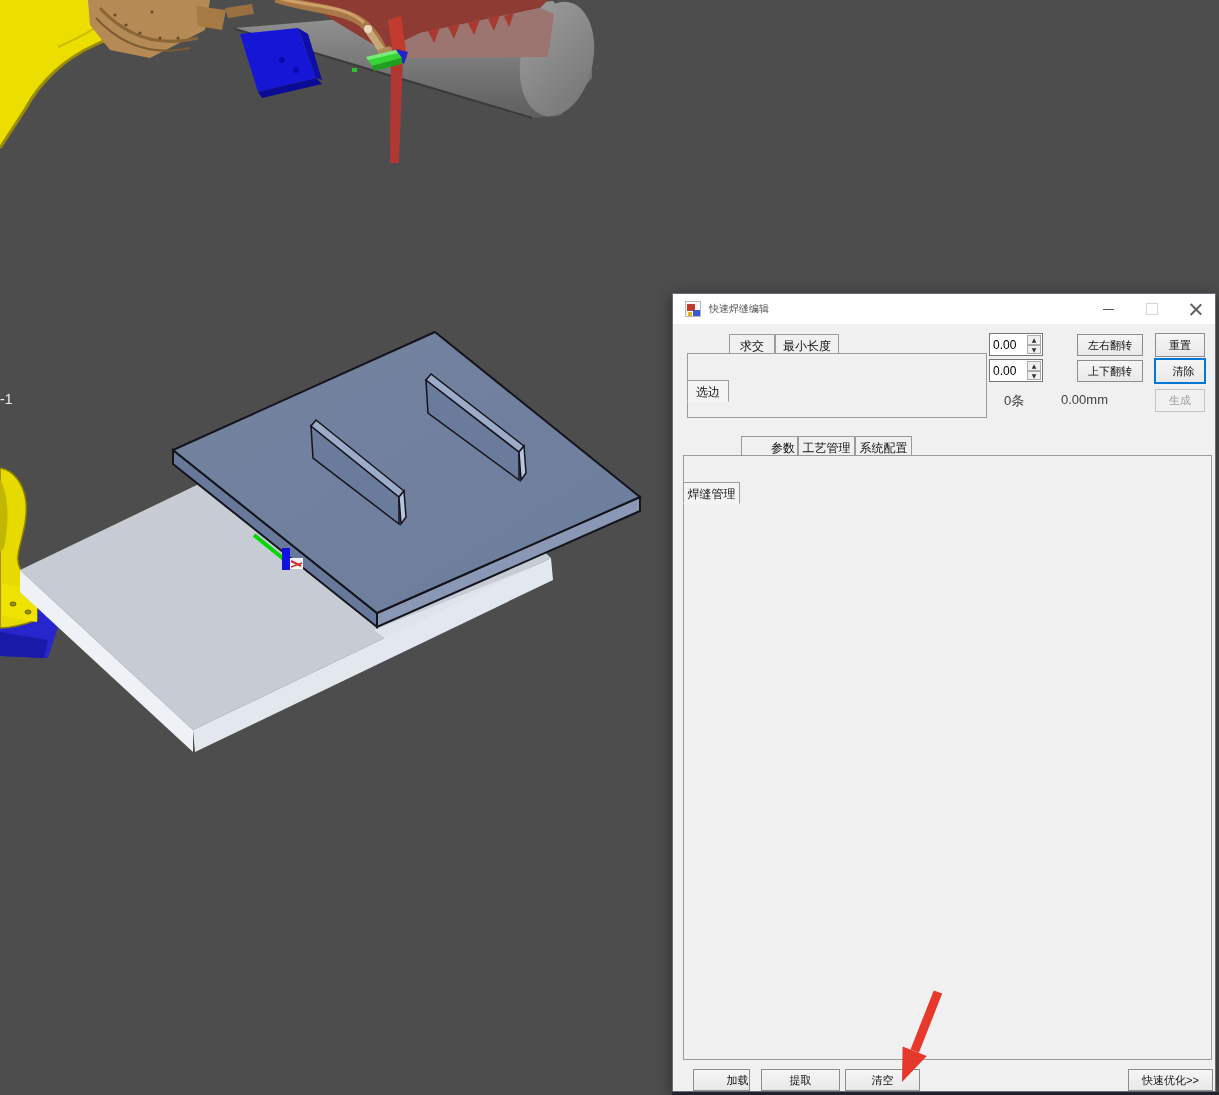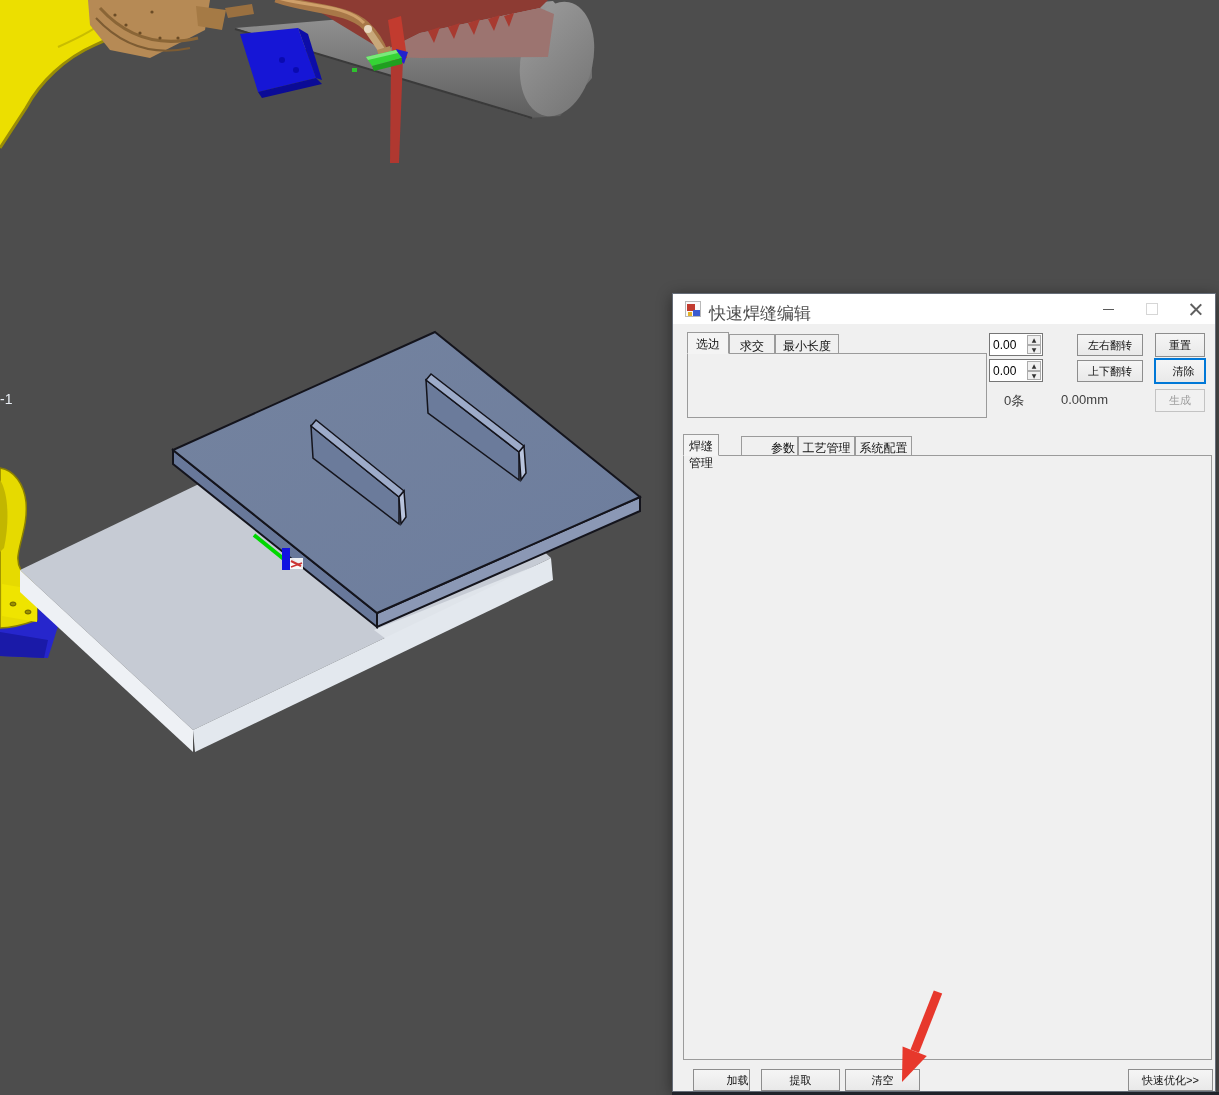--- a/index.html
+++ b/index.html
@@ -23,21 +23,21 @@
   .cap-btn{width:30px;height:22px;top:4px;display:flex;align-items:center;justify-content:center;}
   #btn-min{left:420px;} #btn-max{left:464px;} #btn-close{left:508px;}
   #btn-min i{display:block;width:11px;height:0;border-top:1px solid #5a5a5a;}
   #btn-max i{display:block;width:10px;height:10px;border:1px solid #d6d6d6;}
   #btn-close i{display:block;position:relative;width:12px;height:12px;}
   #btn-close i::before,#btn-close i::after{content:"";position:absolute;left:5px;top:-1px;width:1.5px;height:15px;background:#5f5f5f;}
   #btn-close i::before{transform:rotate(45deg);} #btn-close i::after{transform:rotate(-45deg);}
 
   .tab{height:20px;background:#f0f0f0;border:1px solid #9b9b9b;font-size:12px;
        text-align:center;padding-top:3px;color:#111;}
-  .tab.active{background:#f4f4f4;height:22px;border-bottom:1px solid #f4f4f4;z-index:3;}
+  .tab.active{background:#f4f4f4;height:22px;border-bottom:1px solid #f4f4f4;z-index:3;margin-top:48px;}
   .page{background:#f0f0f0;border:1px solid #9b9b9b;z-index:1;}
   .lbl{font-size:12px;color:#404040;white-space:nowrap;}
   .txt{background:#fff;border:1px solid #767676;font-size:12px;padding:2px 3px;outline:none;font-family:"Liberation Sans",sans-serif;}
 
   .btn{background:linear-gradient(#f5f5f5,#e9e9e9);border:1px solid #8d8d8d;
        font-size:11px;color:#111;display:flex;align-items:center;justify-content:center;}
   .btn.focus{border:2px solid #0078d7;padding-left:7px;}
   .btn.disabled{color:#9d9d9d;border-color:#c3c3c3;background:#f1f1f1;}
 
   .spin{background:#fff;border:1px solid #767676;display:flex;}
@@ -189,21 +189,21 @@
 <div id="vp-label" class="abs lbl">-1</div>
 
 <div id="dialog" class="abs">
 
   <div id="titlebar" class="abs">
     <div id="title-icon" class="abs">
       <span class="p1"></span>
         <span class="p2"></span>
         <span class="p3"></span>
     </div>
-    <div id="title-text" class="abs lbl" style="font-size:17px;color:#4d4d4d;">快速焊缝编辑</div>
+    <div id="title-text" class="abs lbl" style="font-size:10px;color:#4d4d4d;">快速焊缝编辑</div>
     <div id="btn-min" class="abs cap-btn">
         <i></i>
       </div>
     <div id="btn-max" class="abs cap-btn">
         <i></i>
       </div>
     <div id="btn-close" class="abs cap-btn">
         <i></i>
       </div>
   </div>
@@ -249,21 +249,21 @@
       </div>
   </div>
   <div class="abs btn" style="left:404px;top:40px;width:66px;height:22px;">左右翻转</div>
   <div class="abs btn" style="left:482px;top:39px;width:50px;height:24px;">重置</div>
   <div class="abs btn" style="left:404px;top:66px;width:66px;height:22px;">上下翻转</div>
   <div class="abs btn focus" style="left:481px;top:64px;width:52px;height:26px;">清除</div>
   <div class="abs lbl" style="left:331px;top:98px;font-size:13px;">0条</div>
   <div class="abs lbl" style="left:388px;top:98px;font-size:13px;">0.00mm</div>
   <div class="abs btn disabled" style="left:482px;top:95px;width:50px;height:23px;">生成</div>
 
-  <div class="abs tab active" style="left:10px;top:140px;width:36px;">焊缝管理</div>
+  <div class="abs tab active" style="left:10px;top:140px;width:57px;">焊缝管理</div>
   <div class="abs tab" style="left:68px;top:142px;width:57px;padding-left:27px;">参数管理</div>
   <div class="abs tab" style="left:125px;top:142px;width:57px;">工艺管理</div>
   <div class="abs tab" style="left:182px;top:142px;width:57px;">系统配置</div>
   <div class="abs page" style="left:10px;top:161px;width:529px;height:605px;"></div>
 
   <div class="abs btn" style="left:16px;top:167px;width:66px;height:22px;">全部排序</div>
   <div class="abs lbl" style="left:90px;top:172px;">长度调整</div>
   <div class="abs spin" style="left:146px;top:167px;width:48px;height:22px;">
     <input value="0" style="">
     <div class="btns">

